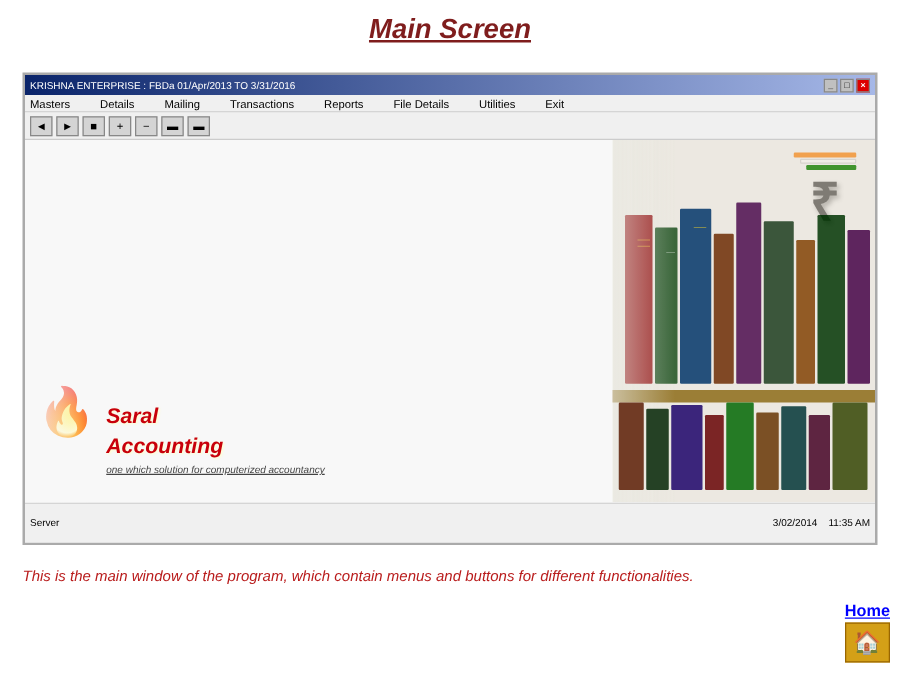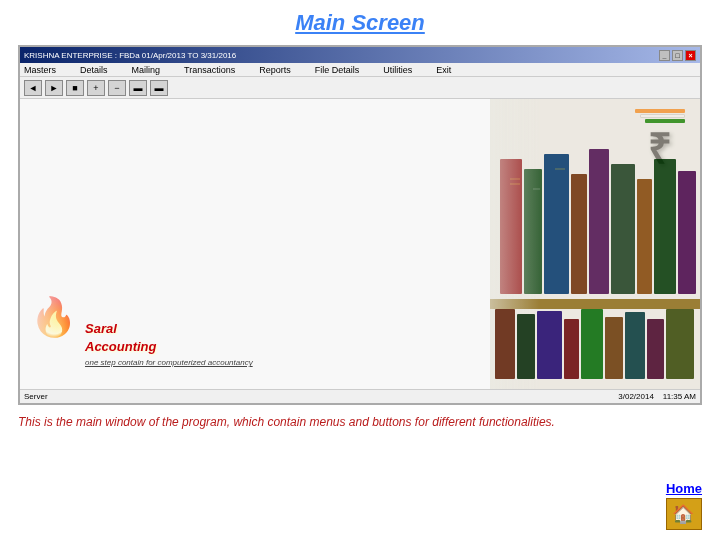--- a/index.html
+++ b/index.html
@@ -12,27 +12,27 @@
       position: relative;
     }
 
     
     .page-title {
       text-align: center;
       font-size: 22px;
       font-style: italic;
       text-decoration: underline;
       font-weight: bold;
-      color: #3b82f6;
+      color: #7f1d1d;
       padding: 10px 0 6px 0;
     }
 
     
     .window-frame {
-      margin: 3px 18px;
+      margin: 16px 18px;
       border: 2px solid #aaa;
       background: #fff;
       position: relative;
     }
 
     
     .title-bar {
       background: linear-gradient(to right, #0a246a, #a6b8e8);
       color: #fff;
       font-size: 8px;
@@ -134,21 +134,21 @@
     .saral-text {
       margin-left: 55px;
       margin-bottom: 2px;
     }
     .saral-title {
       font-family: 'Comic Sans MS', cursive, sans-serif;
       font-weight: bold;
       font-style: italic;
       color: #c8000a;
       text-shadow: 1px 1px 2px #ffc;
-      font-size: 13px;
+      font-size: 17px;
       line-height: 1.4;
     }
     .saral-subtitle {
       font-family: 'Comic Sans MS', cursive, sans-serif;
       font-style: italic;
       font-size: 8px;
       color: #444;
       text-decoration: underline;
       margin-top: 2px;
     }
@@ -194,37 +194,37 @@
 
     
     .status-bar {
       background: #f0f0f0;
       border-top: 1px solid #ccc;
       padding: 1px 4px;
       font-size: 8px;
       display: flex;
       justify-content: space-between;
       align-items: center;
-      height: 14px;
+      height: 32px;
     }
 
     
     .description {
       margin: 8px 18px 4px 18px;
       font-size: 12px;
       font-style: italic;
       color: #b91c1c;
       line-height: 1.5;
     }
 
     
     .home-section {
       position: absolute;
       bottom: 10px;
-      right: 18px;
+      right: 8px;
       display: flex;
       flex-direction: column;
       align-items: flex-end;
       cursor: pointer;
     }
     .home-label {
       font-size: 13px;
       font-weight: bold;
       text-decoration: underline;
       color: #00f;
@@ -301,21 +301,21 @@
   <div class="content-area">
 
     <div class="content-left">
       <div class="blur-overlay"></div>
 
       <div class="flame-icon">🔥</div>
 
       <div class="saral-text">
         <div class="saral-title">Saral</div>
         <div class="saral-title">Accounting</div>
-        <div class="saral-subtitle">one step contain for computerized accountancy</div>
+        <div class="saral-subtitle">one which solution for computerized accountancy</div>
       </div>
     </div>
 
     <div class="content-right">
 
       <div class="rupee-logo">
         <div class="india-flag-stripe">
           <div class="flag-line flag-orange"></div>
           <div class="flag-line flag-white"></div>
           <div class="flag-line flag-green"></div>

